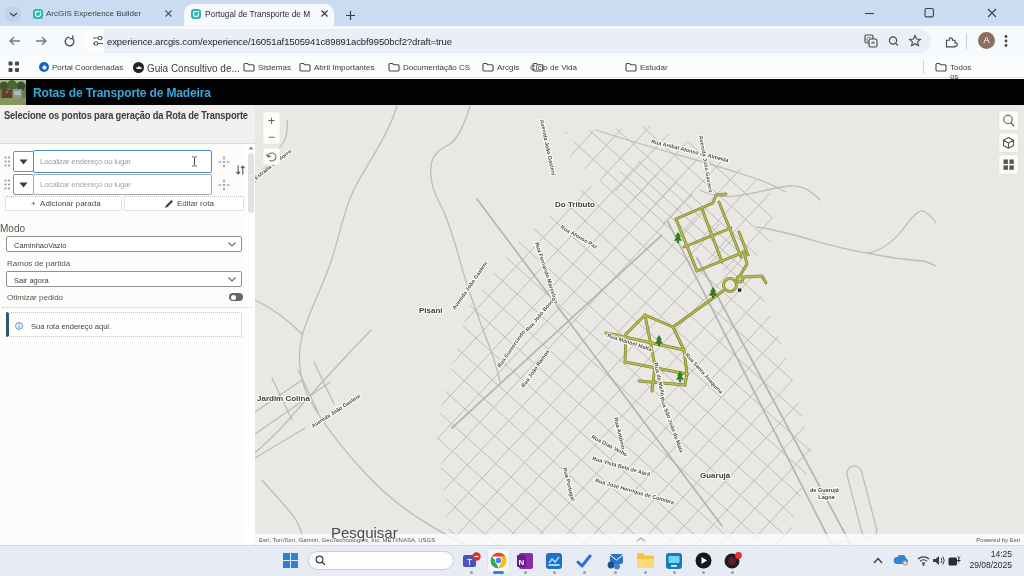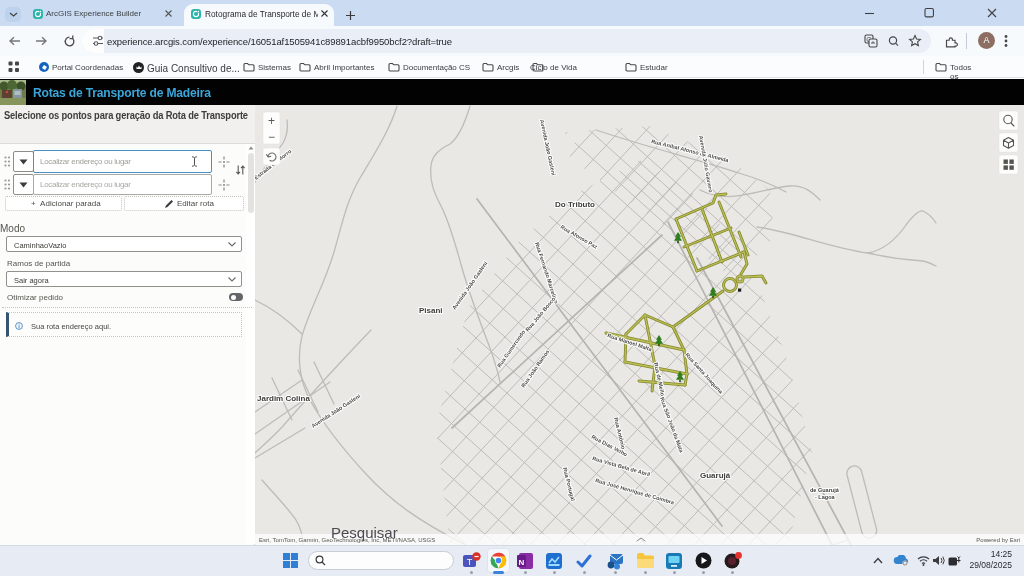--- a/index.html
+++ b/index.html
@@ -23,21 +23,21 @@
 <svg class="abs" style="left:164px;top:9px" width="9" height="9" viewBox="0 0 9 9">
       <path d="M1.5,1.5 L7.5,7.5 M7.5,1.5 L1.5,7.5" stroke="#555" stroke-width="1.1"></path>
     </svg>
 <div class="abs" style="left:184px;top:4px;width:150px;height:22px;background:#f7fafd;border-radius:9px 9px 0 0"></div>
 <svg class="abs" style="left:191px;top:9px" width="10" height="10" viewBox="0 0 10 10">
       <rect width="10" height="10" rx="3.2" fill="#2ab5ac"></rect>
       <circle cx="5" cy="5" r="2.6" fill="none" stroke="#fff" stroke-width="1.1"></circle>
       <circle cx="7.2" cy="2.8" r="1.2" fill="#2ab5ac"></circle>
       <circle cx="7.4" cy="2.6" r="0.8" fill="#fff"></circle>
     </svg>
-<div class="abs" style="left:205px;top:9px;width:113px;height:12px;font-size:8.3px;color:#2a2a2e;white-space:nowrap;overflow:hidden">Rotograma de Transporte de M</div>
+<div class="abs" style="left:205px;top:9px;width:113px;height:12px;font-size:8.3px;color:#2a2a2e;white-space:nowrap;overflow:hidden">Portugal de Transporte de M</div>
 <svg class="abs" style="left:320px;top:9px" width="9" height="9" viewBox="0 0 9 9">
       <path d="M1.5,1.5 L7.5,7.5 M7.5,1.5 L1.5,7.5" stroke="#333" stroke-width="1.1"></path>
     </svg>
 <svg class="abs" style="left:345px;top:10px" width="11" height="11" viewBox="0 0 11 11">
       <path d="M5.5,1 L5.5,10 M1,5.5 L10,5.5" stroke="#3a3a3e" stroke-width="1.2"></path>
     </svg>
 <svg class="abs" style="left:862px;top:7px" width="160" height="12" viewBox="0 0 160 12">
       <path d="M3,6.5 L12,6.5" stroke="#3f3f43" stroke-width="1.1"></path>
       <rect x="63" y="1.5" width="8.4" height="8.4" rx="1.5" fill="none" stroke="#3f3f43" stroke-width="1.1"></rect>
       <path d="M126,2 L134,10 M134,2 L126,10" stroke="#3f3f43" stroke-width="1.1"></path>

